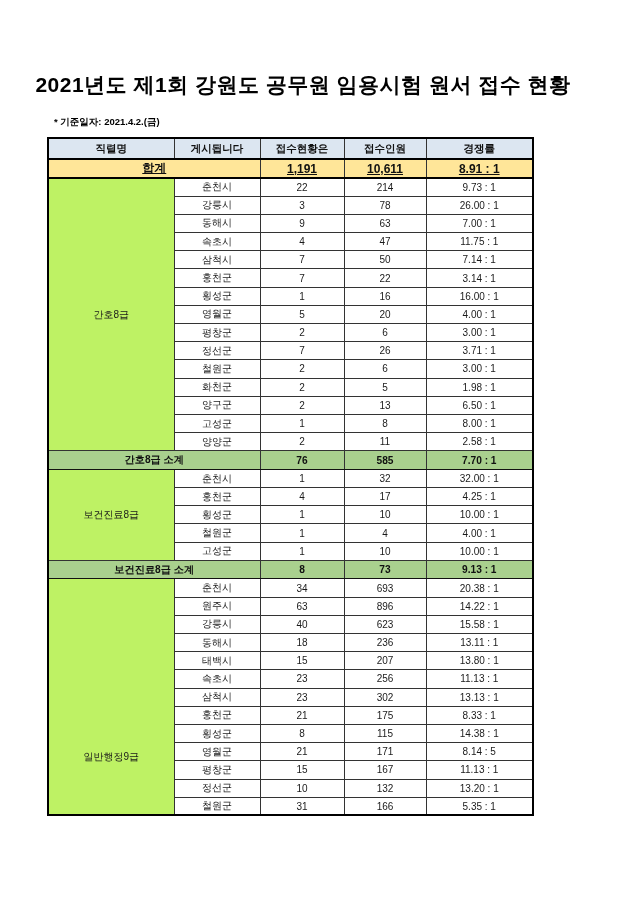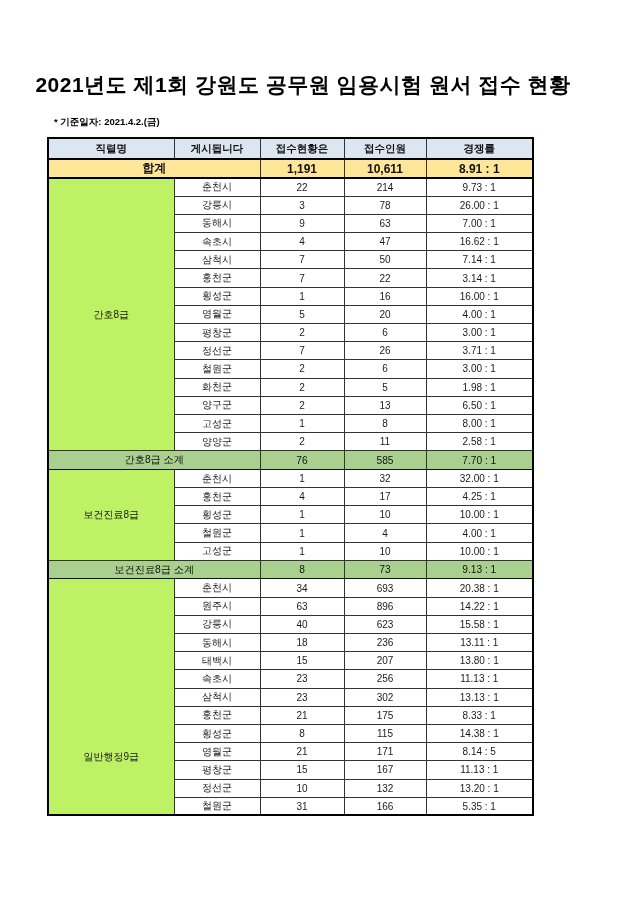--- a/index.html
+++ b/index.html
@@ -55,21 +55,21 @@
     white-space: nowrap;
     padding: 0 2px;
   }
   tr.header-row { height: 21px; margin-top: 16px; }
   tr.header-row th {
     background: var(--header-bg, #dce6f1);
     font-weight: 700;
     font-size: 10.5px;
     border-bottom: 2px solid #000;
   }
-  tr.total-row { height: 14px; }
+  tr.total-row { height: 14px; text-decoration: underline; }
   tr.total-row td {
     background: var(--total-bg, #ffe699);
     font-weight: 700;
     font-size: 12px;
     border-top: 2px solid #000;
     border-bottom: 2px solid #000;
   }
   tr.data-row { height: 18.2px; }
   tr.data-row td { font-weight: 400; color: #1a1a1a; }
   td.group-cell {
@@ -81,21 +81,21 @@
     vertical-align: bottom;
     margin-left: 19px;
   }
   td.group-cell.low .group-label-text {
     display: block;
     padding-bottom: 50px;
   }
   tr.subtotal-row { height: 18.6px; }
   tr.subtotal-row td {
     background: var(--subtotal-bg, #a9d08e);
-    font-weight: 400;
+    font-weight: 700;
     font-size: 10.2px;
     border-top: 1px solid #111;
     border-bottom: 1px solid #111;
   }
 </style>
 </head>
 <body>
 
 <div class="page">
 
@@ -145,21 +145,21 @@
         <tr class="data-row">
           <td>동해시</td>
           <td>9</td>
           <td>63</td>
           <td>7.00 : 1</td>
         </tr>
         <tr class="data-row">
           <td>속초시</td>
           <td>4</td>
           <td>47</td>
-          <td>16.62 : 1</td>
+          <td>11.75 : 1</td>
         </tr>
         <tr class="data-row">
           <td>삼척시</td>
           <td>7</td>
           <td>50</td>
           <td>7.14 : 1</td>
         </tr>
         <tr class="data-row">
           <td>홍천군</td>
           <td>7</td>

